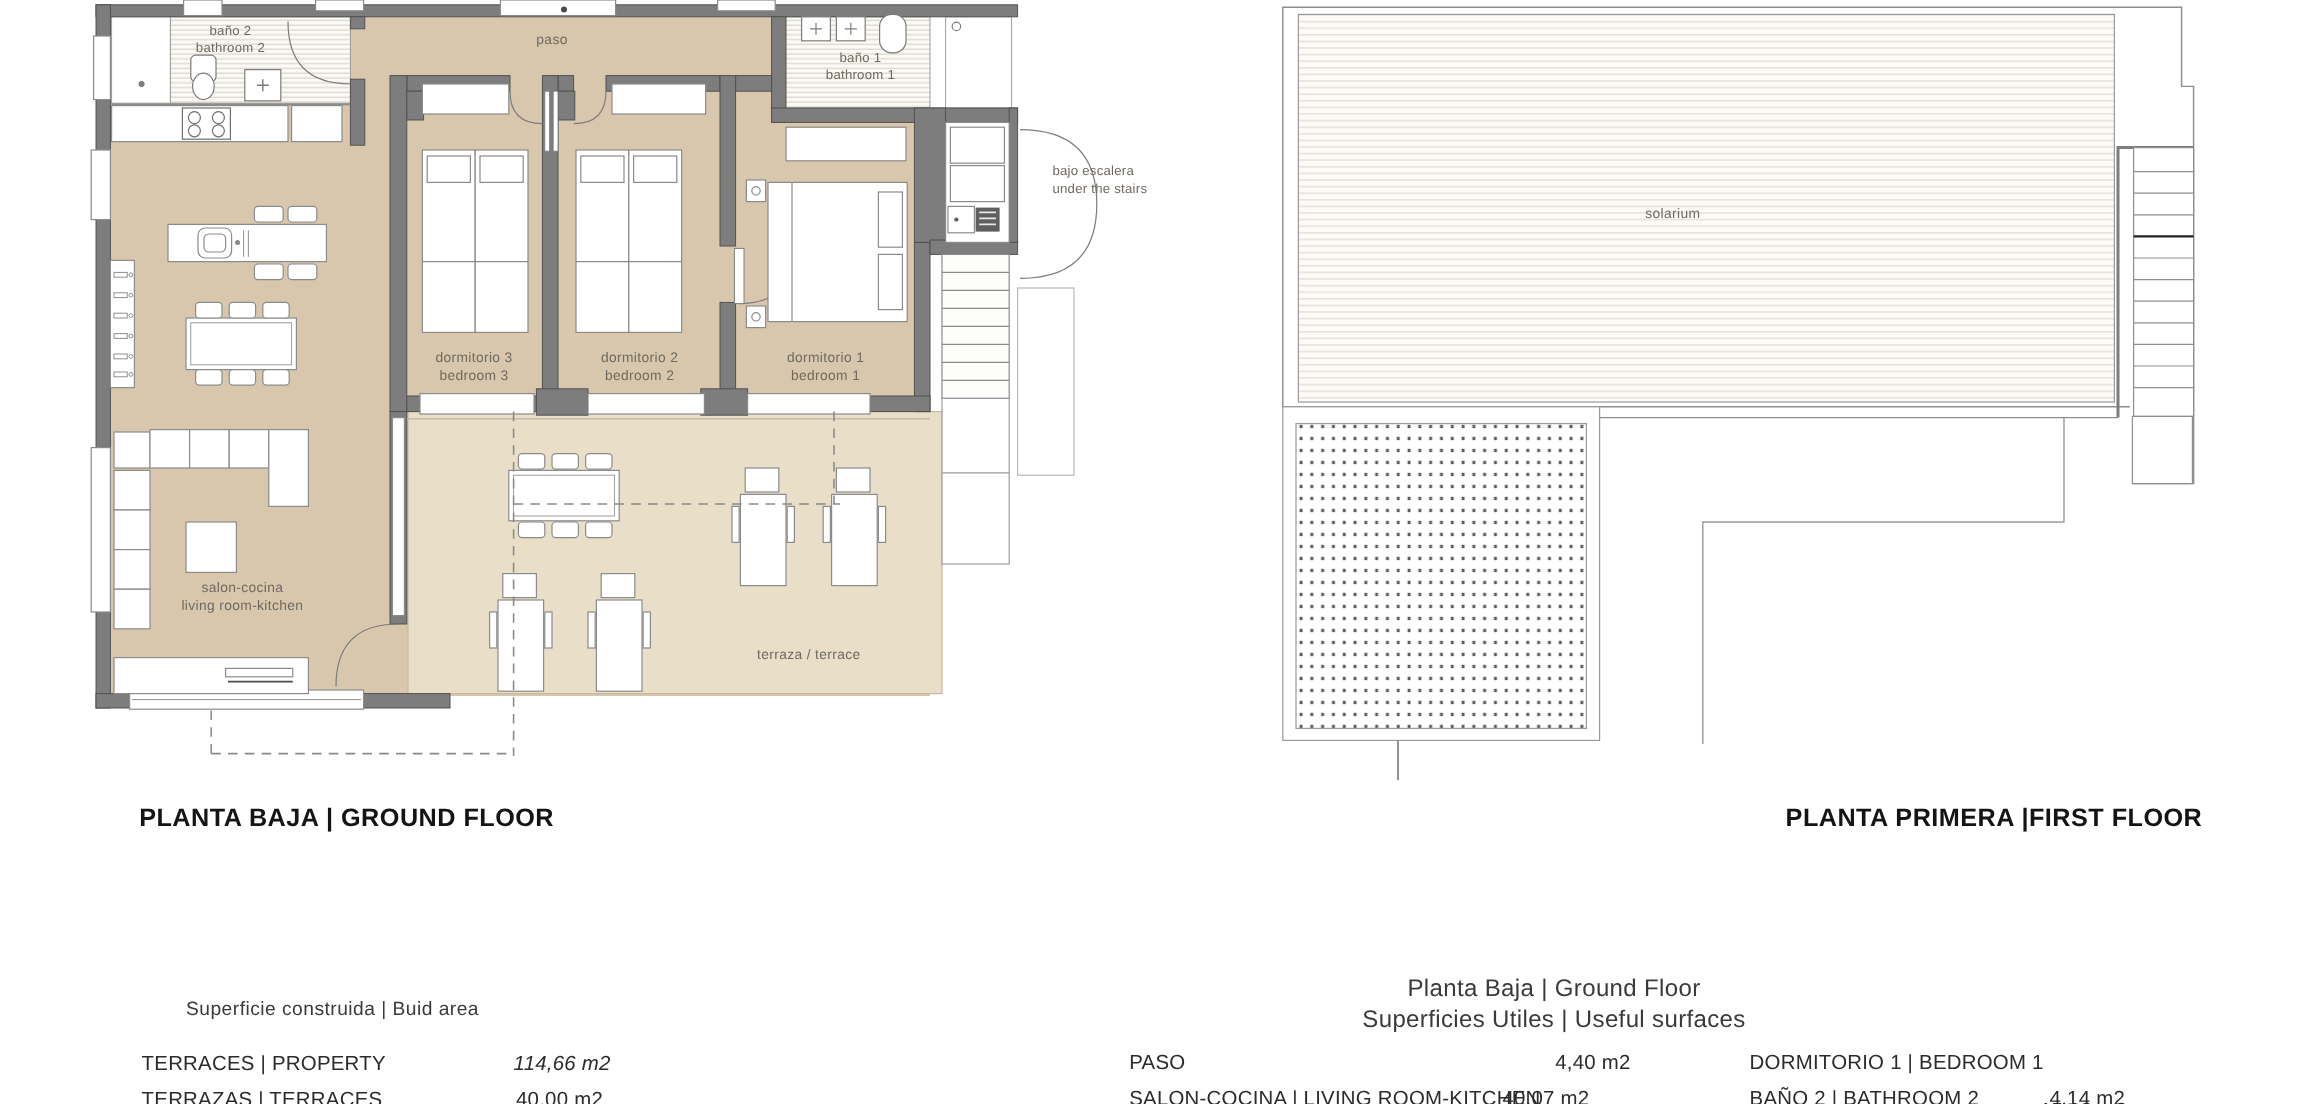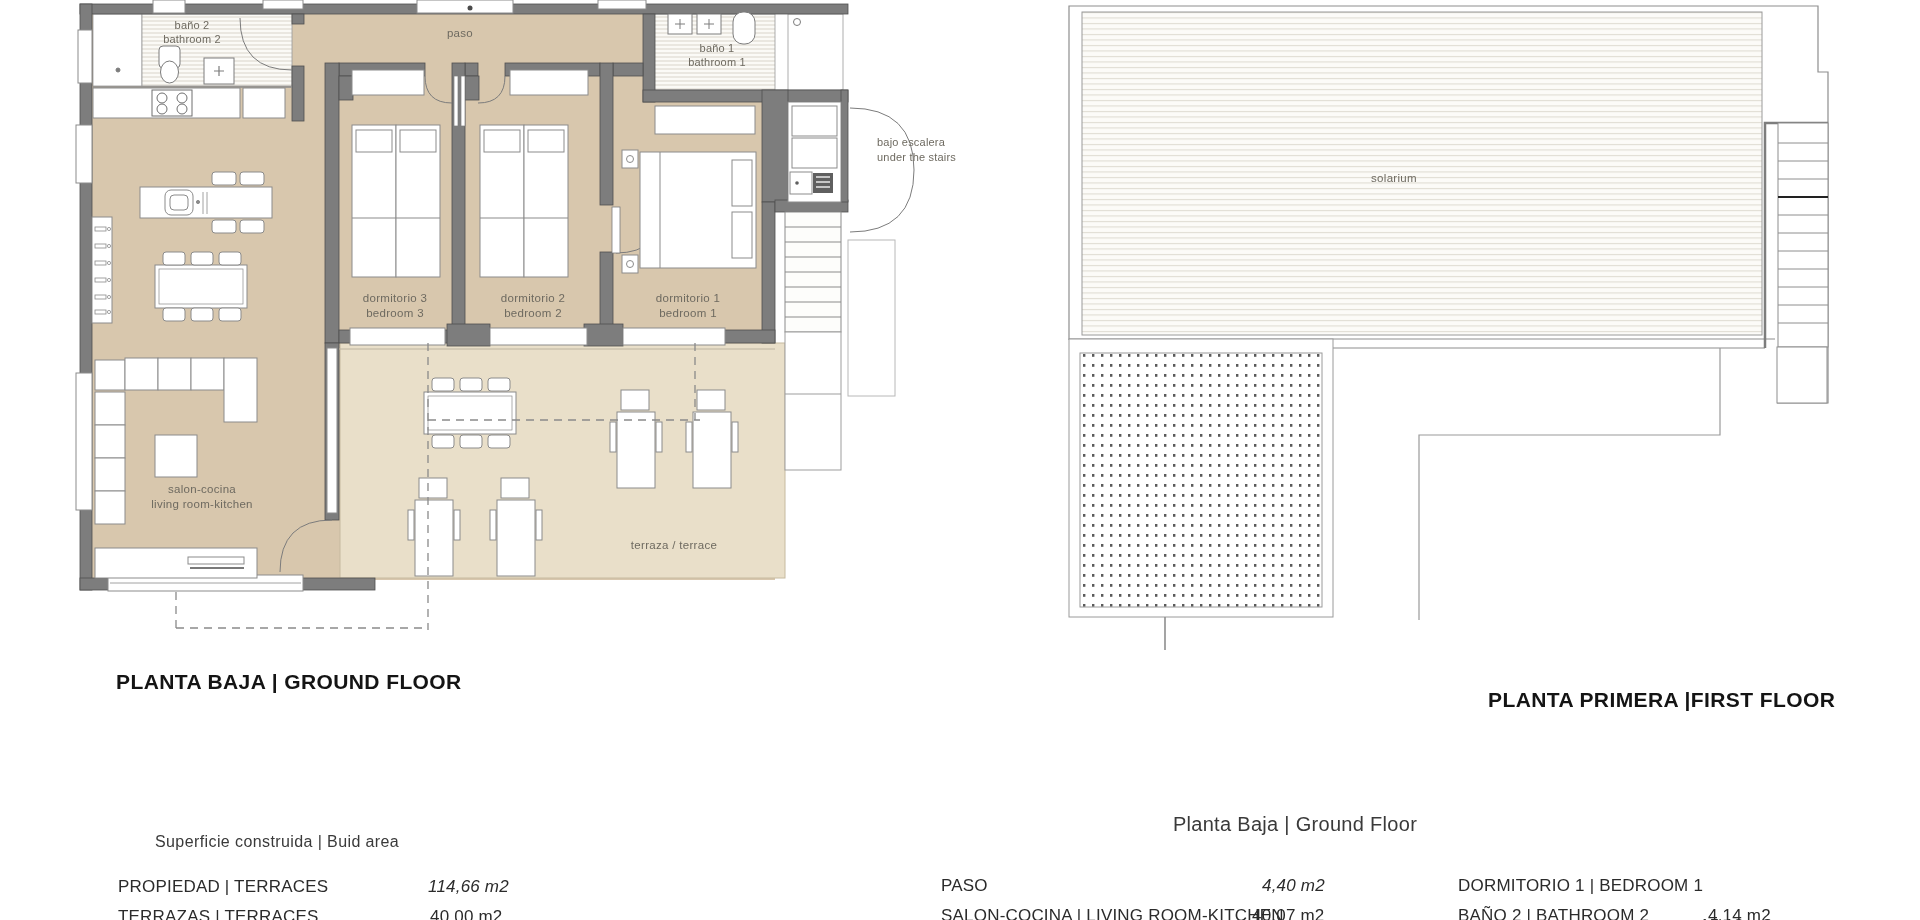--- a/index.html
+++ b/index.html
@@ -334,33 +334,34 @@
       <rect x="1069" y="339" width="264" height="278" fill="#ffffff" stroke="#9a9a9a" stroke-width="1"></rect>
       <rect x="1080" y="353" width="242" height="254" fill="url(#dots)" stroke="#9a9a9a" stroke-width="1"></rect>
       <line x1="1165" y1="617" x2="1165" y2="650" stroke="#8e8e8e" stroke-width="1.6"></line>
     </g>
 
     <path d="M 1419,620 V 435 H 1720 V 348" fill="none" stroke="#9a9a9a" stroke-width="1.2"></path>
   </g>
 </svg>
 
 <div class="floor-heading" style="left:116px;top:670px;">PLANTA BAJA | GROUND FLOOR</div>
-<div class="floor-heading" style="left:1488px;top:670px;margin-top:18px;">PLANTA PRIMERA |FIRST FLOOR</div>
+<div class="floor-heading" style="left:1488px;top:670px;">PLANTA PRIMERA |FIRST FLOOR</div>
 
 <div class="area-title" style="left:155px;top:833px;">Superficie construida | Buid area</div>
-<div class="tbl-cell" style="left:118px;top:876px;">PROPIEDAD | TERRACES</div>
+<div class="tbl-cell" style="left:118px;top:876px;">TERRACES | PROPERTY</div>
 <div class="tbl-cell" style="left:428px;top:876px;font-style:italic;">114,66 m2</div>
 <div class="tbl-cell" style="left:118px;top:906px;">TERRAZAS | TERRACES</div>
 <div class="tbl-cell" style="left:430px;top:906px;">40,00 m2</div>
 
 <div class="centered-block" style="left:1040px;top:811px;width:510px;">
   <div>Planta Baja | Ground Floor</div>
+  <div>Superficies Utiles | Useful surfaces</div>
 </div>
 
 <div class="tbl-cell" style="left:941px;top:875px;">PASO</div>
-<div class="tbl-cell" style="left:1262px;top:875px;font-style:italic;">4,40 m2</div>
+<div class="tbl-cell" style="left:1296px;top:875px;">4,40 m2</div>
 <div class="tbl-cell" style="left:941px;top:905px;">SALON-COCINA | LIVING ROOM-KITCHEN</div>
 <div class="tbl-cell" style="left:1252px;top:905px;">40,07 m2</div>
 
 <div class="tbl-cell" style="left:1458px;top:875px;">DORMITORIO 1 | BEDROOM 1</div>
 <div class="tbl-cell" style="left:1700px;top:915px;">15,18 m2</div>
 <div class="tbl-cell" style="left:1458px;top:905px;">BAÑO 2 | BATHROOM 2</div>
 <div class="tbl-cell" style="left:1708px;top:905px;">4,14 m2</div>
 
 </body></html>

